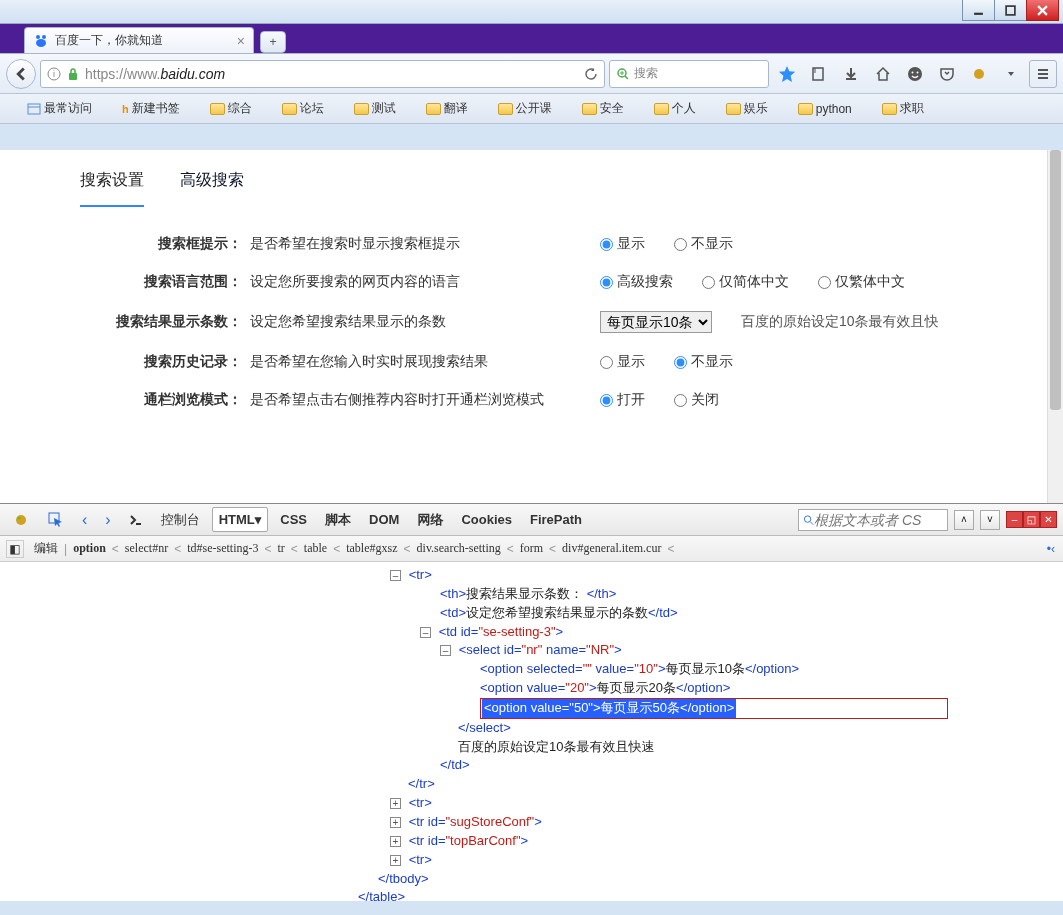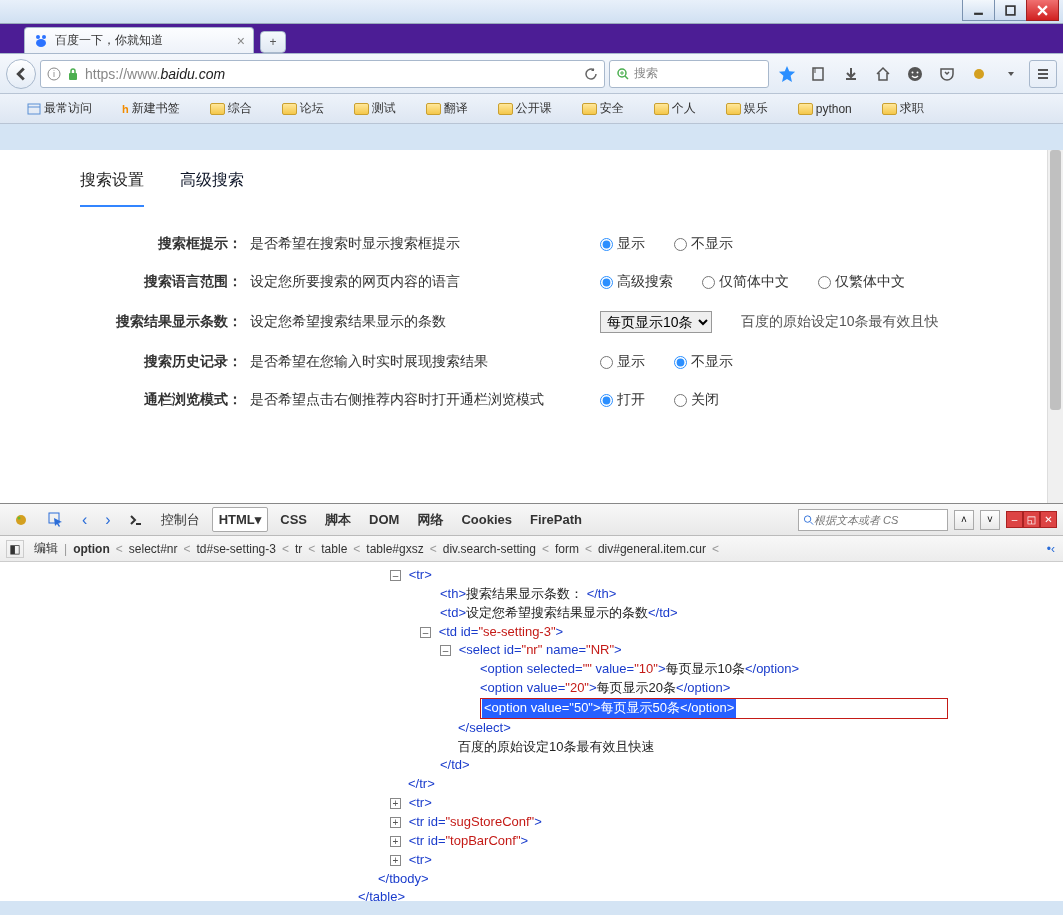--- a/index.html
+++ b/index.html
@@ -61,27 +61,27 @@
 .hint-text { color:#555; font-size:14px; }
 
 
 .firebug { border-top:1px solid #888; background:#f4f4f4; height:398px; display:flex; flex-direction:column; }
 .fb-toolbar { height:32px; background:linear-gradient(#f8f8f8,#e8e8e8); display:flex; align-items:center; padding:0 6px; gap:6px; border-bottom:1px solid #bbb; font-size:13px; }
 .fb-toolbar .fb-btn { padding:4px 6px; display:flex; align-items:center; cursor:pointer; color:#333; }
 .fb-toolbar .fb-btn.bold { font-weight:bold; }
 .fb-toolbar .fb-btn.html-tab { background:#fff; border:1px solid #aaa; border-radius:2px; }
 .fb-toolbar .fb-nav { color:#2b6dd8; font-size:16px; }
 .fb-toolbar .fb-search { margin-left:auto; display:flex; align-items:center; border:1px solid #aaa; background:#fff; height:22px; padding:0 4px; width:150px; }
-.fb-toolbar .fb-search input { border:none; outline:none; width:100%; font-size:11px; font-style:italic; color:#888; }
+.fb-toolbar .fb-search input { border:none; outline:none; width:100%; font-size:14px; font-style:italic; color:#888; }
 .fb-toolbar .arrow-btn { width:20px; height:20px; border:1px solid #aaa; background:linear-gradient(#fff,#e8e8e8); display:flex; align-items:center; justify-content:center; font-size:10px; }
 .fb-toolbar .win-controls { display:flex; gap:0; }
 .fb-toolbar .win-controls .wbtn { width:17px; height:17px; background:#d44; border:1px solid #a22; display:flex; align-items:center; justify-content:center; color:#fff; font-size:10px; }
 
 .fb-breadcrumb { height:26px; background:linear-gradient(#f8f8f8,#ececec); display:flex; align-items:center; padding:0 6px; gap:0; border-bottom:1px solid #ccc; font-size:12px; color:#333; }
-.fb-breadcrumb .crumb { padding:0 6px; cursor:pointer; }
+.fb-breadcrumb .crumb { padding:0 6px; cursor:pointer;font-family:Liberation Serif, serif; }
 .fb-breadcrumb .crumb.sel { font-weight:bold; }
 .fb-breadcrumb .sep { color:#999; }
 .fb-breadcrumb .side-btn { width:18px; height:18px; display:flex; align-items:center; justify-content:center; border:1px solid #ccc; margin-right:4px; }
 .fb-breadcrumb .nav-right { margin-left:auto; color:#2b6dd8; cursor:pointer; padding:0 2px; }
 
 .fb-source { flex:1; background:#fff; overflow:auto; font-family:Consolas,monospace; font-size:13px; line-height:1.45; padding:4px 0 5px 340px; color:#333; }
 .fb-source .line { white-space:pre; }
 .fb-source .toggle { display:inline-block; width:11px; height:11px; border:1px solid #888; text-align:center; line-height:9px; font-size:10px; background:#fff; margin-right:4px; vertical-align:middle; color:#555; }
 .tag { color:#1a3ccc; }
 .attr-name { color:#1a3ccc; }

